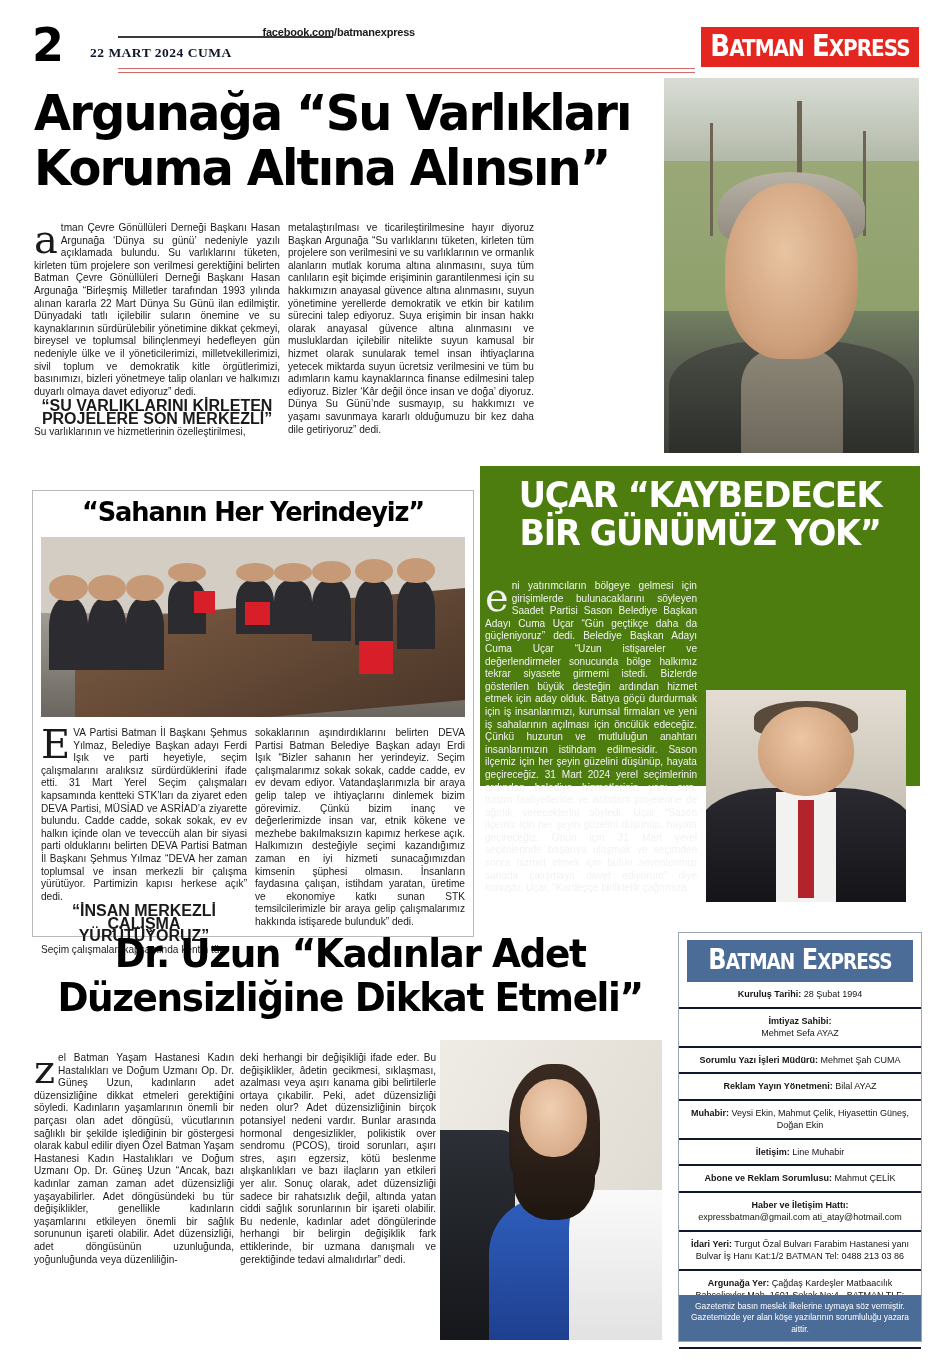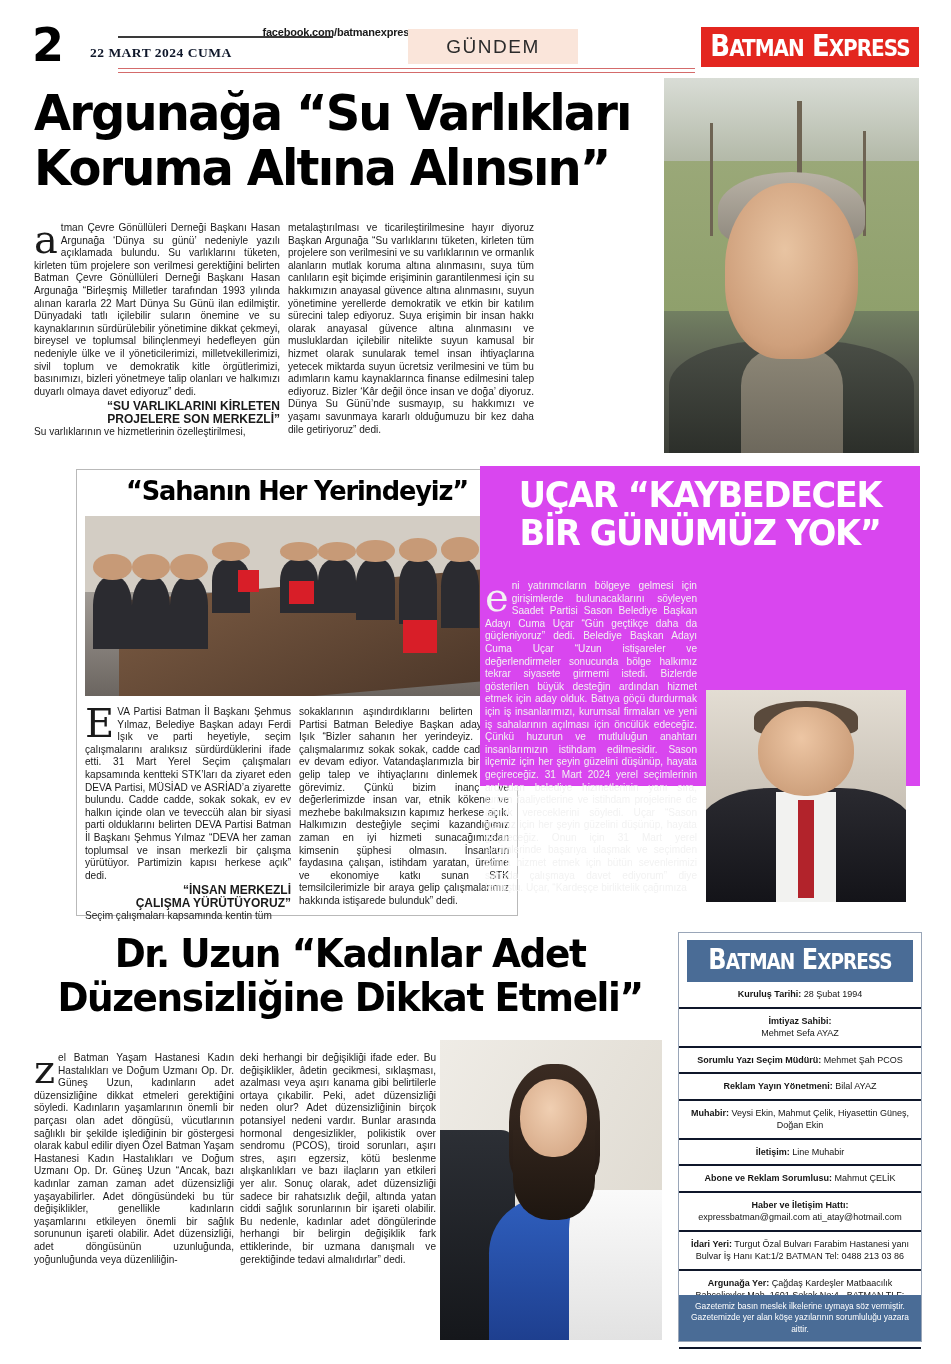--- a/index.html
+++ b/index.html
@@ -98,28 +98,28 @@
   }
 
   .col{position:absolute;font-size:10.1px;line-height:12.6px;text-align:justify;color:#1a1a1a;}
   .col p{margin:0;}
   .dropcap::first-letter{
     float:left;font-family:"DejaVu Serif", serif;
     font-size:40px;line-height:33px;font-weight:400;
     padding-right:3px;padding-top:1px;
   }
   .subhead{
-    text-align:right;font-weight:700;font-size:12px;line-height:12.4px;
+    text-align:center;font-weight:700;font-size:16px;line-height:12.4px;
     margin:2px 0 1px 0;
   }
 
   
   .a2-box{
-    position:absolute;left:32px;top:469px;width:440px;height:445px;
-    border:1px solid #b9b9b9;background:#fff;margin-left:44px;
+    position:absolute;left:32px;top:490px;width:440px;height:445px;
+    border:1px solid #b9b9b9;background:#fff;
   }
   .a2-title{
     position:absolute;left:0;top:6px;width:440px;text-align:center;
     font-family:"DejaVu Sans", sans-serif;font-weight:700;
     font-size:27px;line-height:30px;letter-spacing:-1.2px;color:#000;
     transform:scaleX(.95);
   }
   .a2-photo{
     position:absolute;left:8px;top:46px;width:424px;height:180px;
     background:linear-gradient(180deg,#c8c3bc,#6b6560);
@@ -130,21 +130,21 @@
     background:linear-gradient(160deg,#7a5a42,#4c3729);transform:skewY(-5deg);}
   .mt-person{position:absolute;bottom:26%;width:9%;height:40%;
     background:#2b2b30;border-radius:40% 40% 0 0;}
   .mt-head{position:absolute;width:100%;height:36%;top:-32%;
     background:#c79a77;border-radius:50%;}
   .mt-flag{position:absolute;background:#d81e28;}
 
   
   .a3-box{
     position:absolute;left:480px;top:466px;width:440px;height:320px;
-    background:#d946ef;
+    background:#4d7c0f;
   }
   .a3-title{
     position:absolute;left:10px;top:10px;width:420px;
     font-family:"DejaVu Sans", sans-serif;font-weight:700;
     color:#fff;font-size:35px;line-height:38px;letter-spacing:-1.4px;
     text-align:center;transform:scaleX(.96);
   }
   .a3-photo{
     position:absolute;left:706px;top:690px;width:200px;height:212px;
     background:linear-gradient(180deg,#e3ddd3 0%,#cfc8bd 40%,#b7aea2 100%);
@@ -215,21 +215,20 @@
 <body>
 
 <div class="page">
 
   <div class="masthead">
     <div class="pagenum">2</div>
     <div class="hdr-rule-top"></div>
     <div class="hdr-social">facebook.com/batmanexpress</div>
     <div class="hdr-date">22 MART 2024 CUMA</div>
     <div class="hdr-rule-bot"></div>
-    <div class="section-tag">GÜNDEM</div>
     <div class="logo-box">
       <span class="logo-txt"><span>B</span><span class="sm">ATMAN</span>&nbsp;<span>E</span><span class="sm">XPRESS</span></span>
     </div>
   </div>
 
   <div class="a1-title">
     <div>Argunağa “Su Varlıkları</div>
     <div>Koruma Altına Alınsın”</div>
   </div>
 
@@ -348,21 +347,21 @@
     <p>deki herhangi bir değişikliği ifade eder. Bu değişiklikler, âdetin gecikmesi, sıklaşması, azalması veya aşırı kanama gibi belirtilerle ortaya çıkabilir. Peki, adet düzensizliği neden olur? Adet düzensizliğinin birçok potansiyel nedeni vardır. Bunlar arasında hormonal dengesizlikler, polikistik over sendromu (PCOS), tiroid sorunları, aşırı stres, aşırı egzersiz, kötü beslenme alışkanlıkları ve bazı ilaçların yan etkileri yer alır. Sonuç olarak, adet düzensizliği sadece bir rahatsızlık değil, altında yatan ciddi sağlık sorunlarının bir işareti olabilir. Bu nedenle, kadınlar adet döngülerinde herhangi bir belirgin değişiklik fark ettiklerinde, bir uzmana danışmalı ve gerektiğinde tedavi almalıdırlar” dedi.</p>
   </div>
 
   <div class="imprint">
     <div class="imp-logo">
       <span class="logo-txt"><span>B</span><span class="sm">ATMAN</span>&nbsp;<span>E</span><span class="sm">XPRESS</span></span>
     </div>
 
     <div class="imp-row"><b>Kuruluş Tarihi:</b><span> 28 Şubat 1994</span></div>
     <div class="imp-row"><b>İmtiyaz Sahibi:</b><br><span>Mehmet Sefa AYAZ</span></div>
-    <div class="imp-row"><b>Sorumlu Yazı Seçim Müdürü:</b><span> Mehmet Şah PCOS</span></div>
+    <div class="imp-row"><b>Sorumlu Yazı İşleri Müdürü:</b><span> Mehmet Şah CUMA</span></div>
     <div class="imp-row"><b>Reklam Yayın Yönetmeni:</b><span> Bilal AYAZ</span></div>
     <div class="imp-row"><b>Muhabir:</b><span> Veysi Ekin, Mahmut Çelik, Hiyasettin Güneş, Doğan Ekin</span></div>
     <div class="imp-row"><b>İletişim:</b><span> Line Muhabir</span></div>
     <div class="imp-row"><b>Abone ve Reklam Sorumlusu:</b><span> Mahmut ÇELİK</span></div>
     <div class="imp-row"><b>Haber ve İletişim Hattı:</b><br><span>expressbatman@gmail.com ati_atay@hotmail.com</span></div>
     <div class="imp-row"><b>İdari Yeri:</b><span> Turgut Özal Bulvarı Farabim Hastanesi yanı Bulvar İş Hanı Kat:1/2 BATMAN Tel: 0488 213 03 86</span></div>
     <div class="imp-row"><b>Argunağa Yer:</b><span> Çağdaş Kardeşler Matbaacılık Bahçelievler Mah. 1601 Sokak No:4  -  BATMAN TLF: 0488 212 28 33</span></div>
     <div class="imp-row"><span>Yerel Süreli Yayın</span></div>
 
     <div class="imp-foot">

